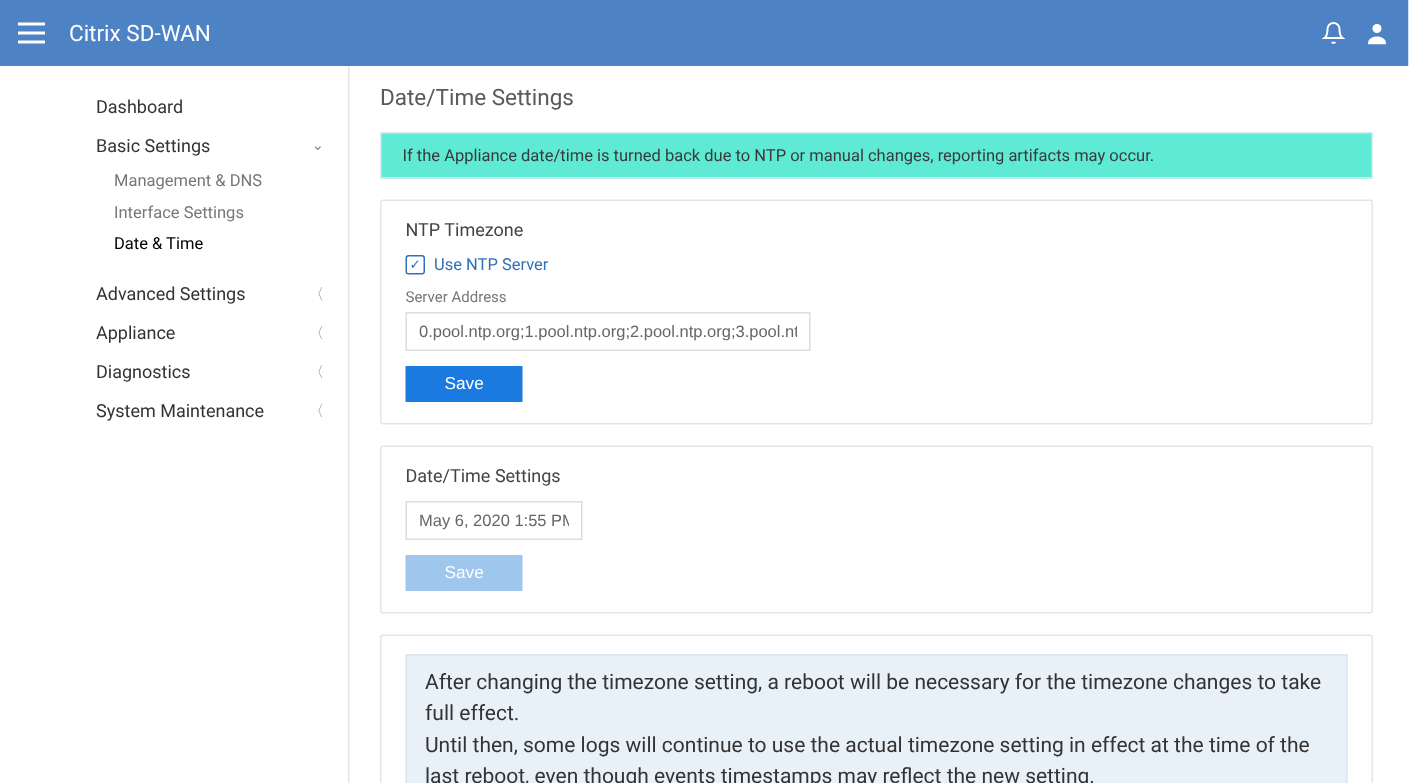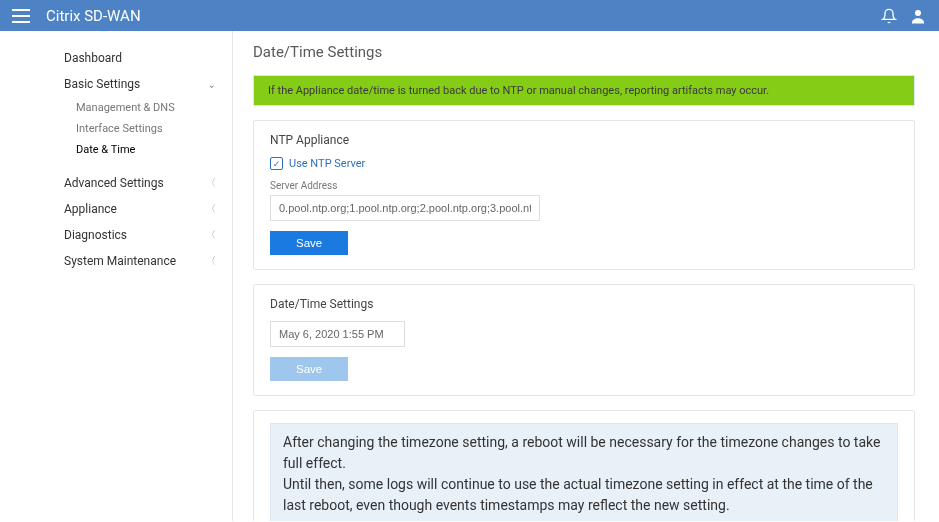--- a/index.html
+++ b/index.html
@@ -7,21 +7,21 @@
     font-family: -apple-system, BlinkMacSystemFont, "Segoe UI", Roboto, Arial, sans-serif;
     font-size: 12px;
     color: #333;
     background: #fff;
     width: 939px;
     height: 522px;
     overflow: hidden;
   }
   .topbar {
     background: #4d83c4;
-    height: 31px;
+    height: 44px;
     display: flex;
     align-items: center;
     padding: 0 12px;
     color: #fff;
   }
   .hamburger {
     width: 18px; height: 14px;
     display: flex; flex-direction: column; justify-content: space-between;
     margin-right: 16px;
     cursor: pointer;
@@ -65,21 +65,21 @@
     flex: 1;
     padding: 12px 24px 20px 20px;
     overflow-y: auto;
   }
   .page-title {
     font-size: 15px;
     color: #5a5a5a;
     margin-bottom: 14px;
   }
   .info-banner {
-    background: #84cc16;
+    background: #5eead4;
     border: 1px solid #dbe6f0;
     color: #3a3a3a;
     padding: 8px 14px;
     font-size: 11px;
     margin-bottom: 14px;
   }
   .panel {
     border: 1px solid #e5e5e5;
     border-radius: 2px;
     padding: 12px 16px 14px 16px;
@@ -109,21 +109,21 @@
   }
   .text-input {
     border: 1px solid #ddd;
     background: #fff;
     padding: 6px 8px;
     font-size: 11px;
     color: #666;
     width: 270px;
     margin-bottom: 10px;
   }
-  .text-input.narrow { width: 135px; }
+  .text-input.narrow { width: 118px; }
   .btn-primary {
     background: #1a7adf;
     color: #fff;
     border: none;
     padding: 6px 26px;
     font-size: 11.5px;
     cursor: pointer;
   }
   .btn-disabled {
     background: #9fc6ec;
@@ -196,21 +196,21 @@
       <span class="chev">〈</span>
     </div>
   </div>
 
   <div class="content">
     <div class="page-title">Date/Time Settings</div>
 
     <div class="info-banner">If the Appliance date/time is turned back due to NTP or manual changes, reporting artifacts may occur.</div>
 
     <div class="panel">
-      <div class="panel-title">NTP Appliance</div>
+      <div class="panel-title">NTP Timezone</div>
       <div class="checkbox-row">
         <div class="chk">✓</div>
         <span>Use NTP Server</span>
       </div>
       <div class="field-label">Server Address</div>
       <input class="text-input" value="0.pool.ntp.org;1.pool.ntp.org;2.pool.ntp.org;3.pool.ntp.org" style="">
       <div>
         <button class="btn-primary">Save</button>
       </div>
     </div>

